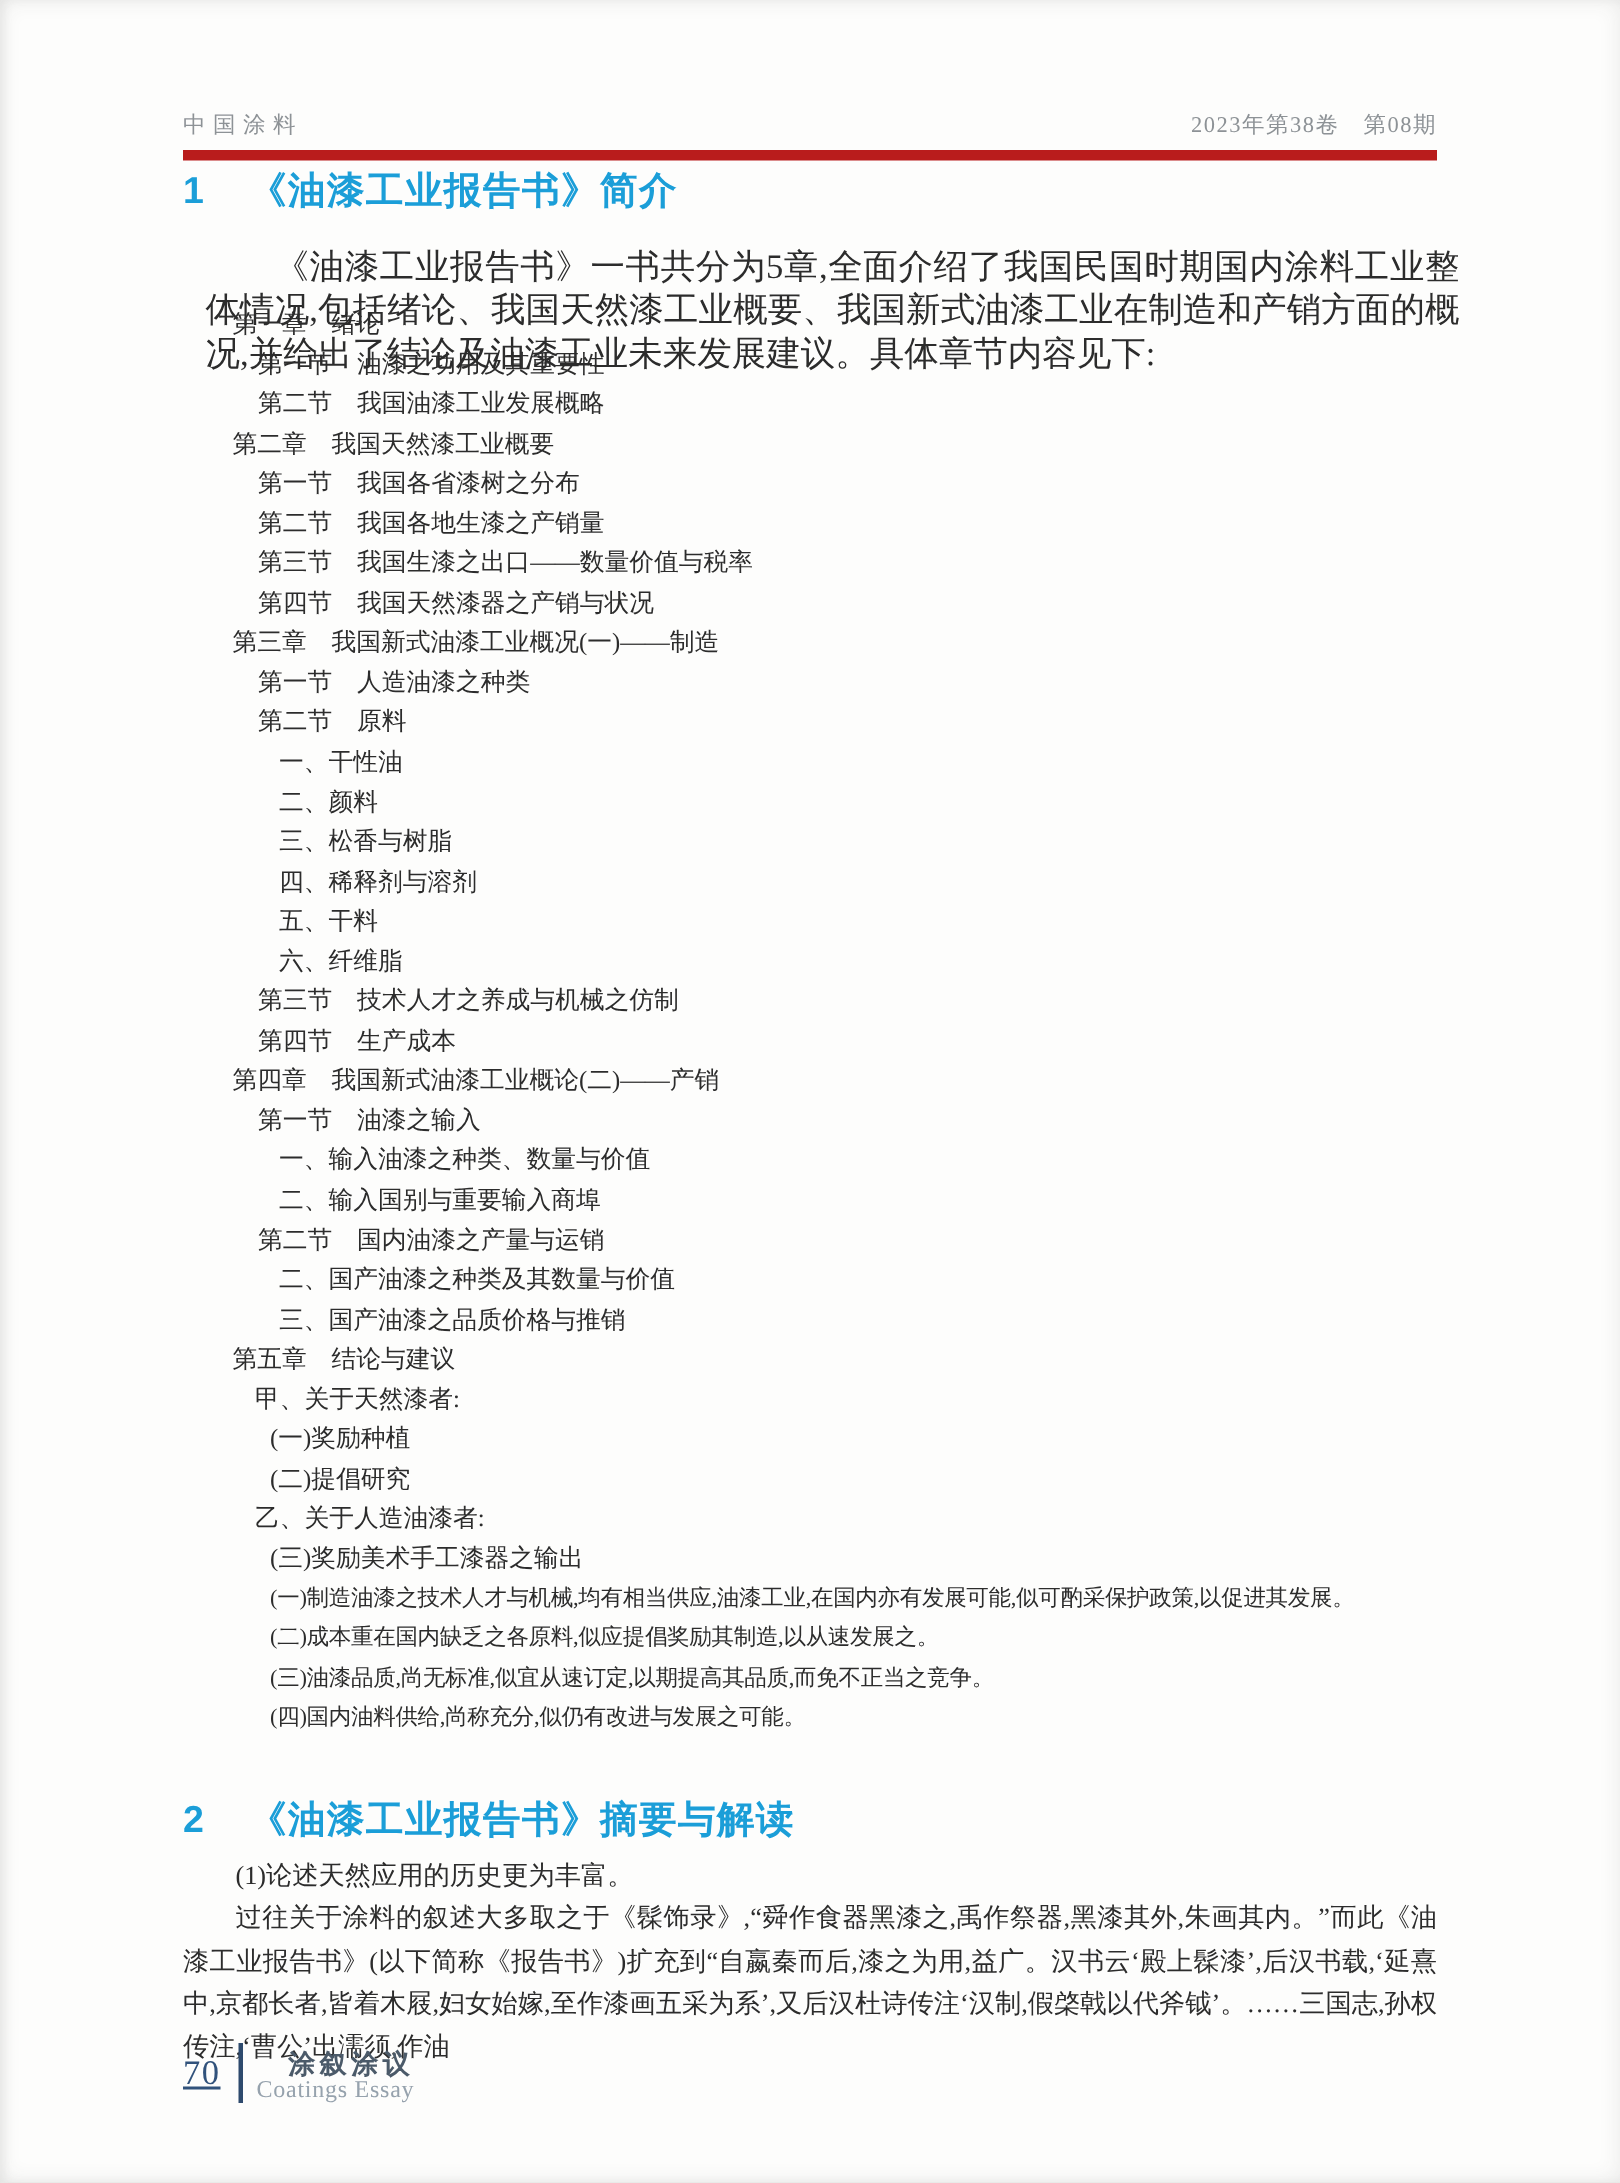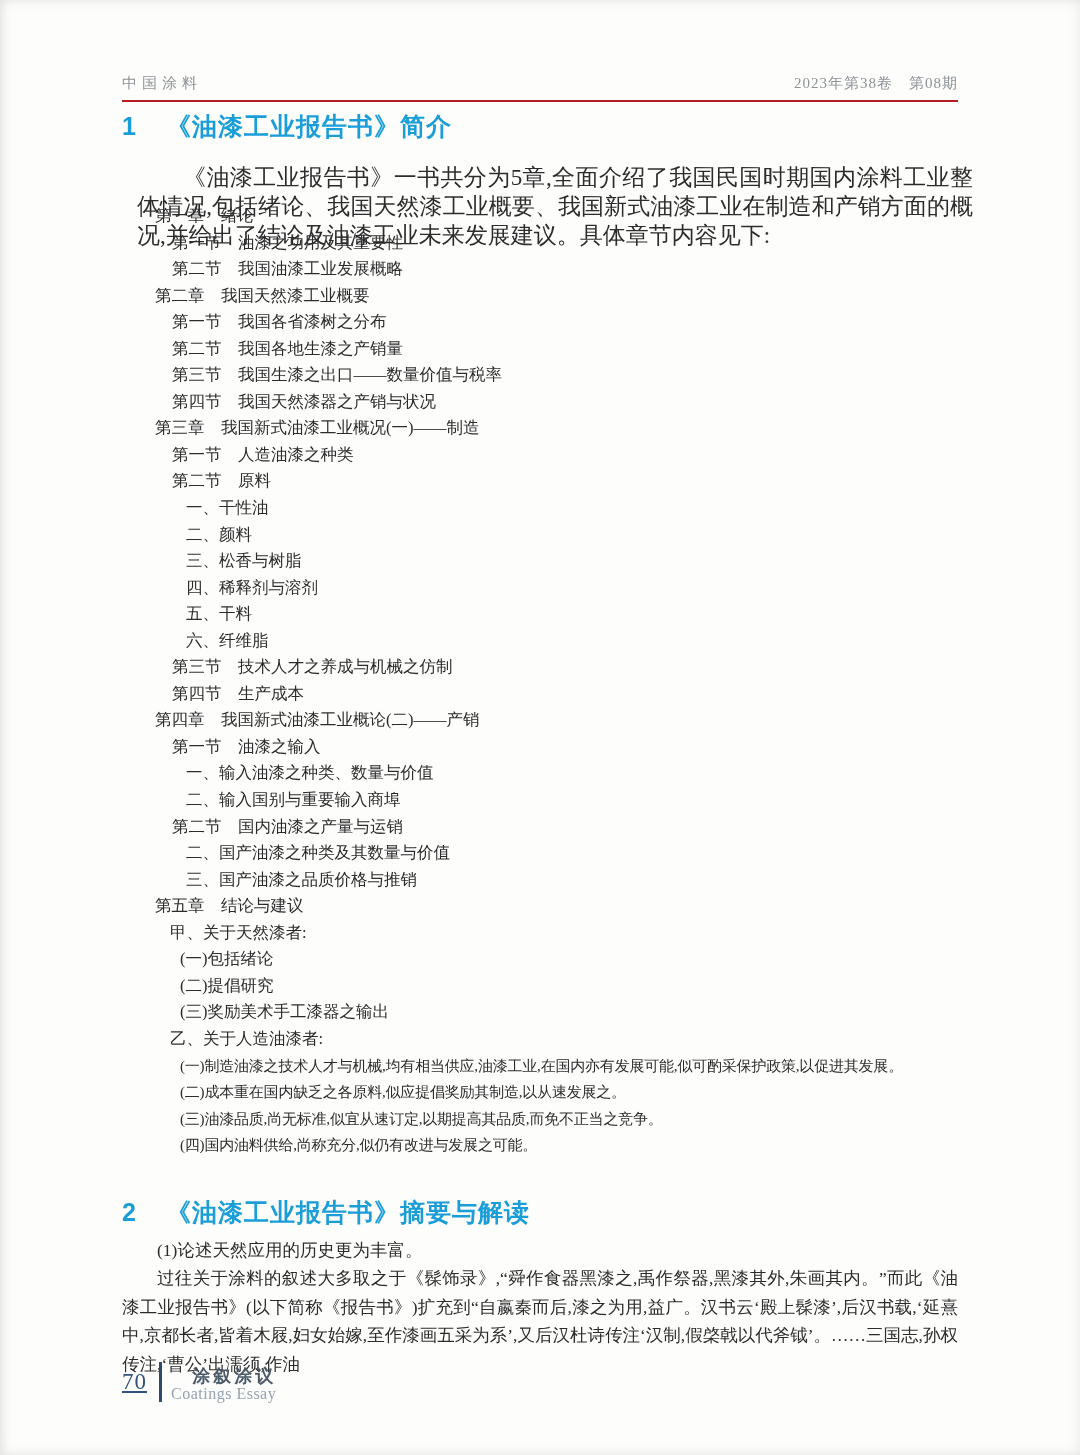--- a/index.html
+++ b/index.html
@@ -13,21 +13,21 @@
     overflow: hidden;
     font-family: "Liberation Serif", "DejaVu Serif", serif;
     color: #2e2e2e;
   }
   .content { position: absolute; left: 122px; width: 836px; top: 0; }
 
   
   .page-header {
     position: absolute; top: 74px; left: 0; width: 100%;
     display: flex; justify-content: space-between; align-items: flex-end;
-    border-bottom: 2px solid #b91c1c; padding-bottom: 7px;
+    border-bottom: 7px solid #b91c1c; padding-bottom: 7px;
     font-size: 15px; color: #8d9296;
   }
   .journal-name { letter-spacing: 5px; }
   .issue-info { letter-spacing: 1px; }
 
   
   .sec-heading {
     display: flex; align-items: baseline; margin: 0;
     font-family: "Liberation Sans", "DejaVu Sans", sans-serif;
     font-weight: bold; font-size: 25px; color: #1b9ed8; letter-spacing: 1px;
@@ -156,27 +156,27 @@
 
 
         <div class="toc-line lv-item"><span>二、国产油漆之种类及其数量与价值</span></div>
 
         <div class="toc-line lv-item"><span>三、国产油漆之品质价格与推销</span></div>
 
         <div class="toc-line lv-chapter"><span>第五章　结论与建议</span></div>
 
         <div class="toc-line lv-group"><span>甲、关于天然漆者:</span></div>
 
-        <div class="toc-line lv-subitem"><span>(一)包括绪论</span></div>
+        <div class="toc-line lv-subitem"><span>(一)奖励种植</span></div>
 
         <div class="toc-line lv-subitem"><span>(二)提倡研究</span></div>
 
+        <div class="toc-line lv-group"><span>乙、关于人造油漆者:</span></div>
+
         <div class="toc-line lv-subitem"><span>(三)奖励美术手工漆器之输出</span></div>
-
-        <div class="toc-line lv-group"><span>乙、关于人造油漆者:</span></div>
 
         <div class="toc-line lv-subitem-long"><span>(一)制造油漆之技术人才与机械,均有相当供应,油漆工业,在国内亦有发展可能,似可酌采保护政策,以促进其发展。</span></div>
 
         <div class="toc-line lv-subitem-long"><span>(二)成本重在国内缺乏之各原料,似应提倡奖励其制造,以从速发展之。</span></div>
 
         <div class="toc-line lv-subitem-long"><span>(三)油漆品质,尚无标准,似宜从速订定,以期提高其品质,而免不正当之竞争。</span></div>
 
         <div class="toc-line lv-subitem-long"><span>(四)国内油料供给,尚称充分,似仍有改进与发展之可能。</span></div>
       </div>
 

